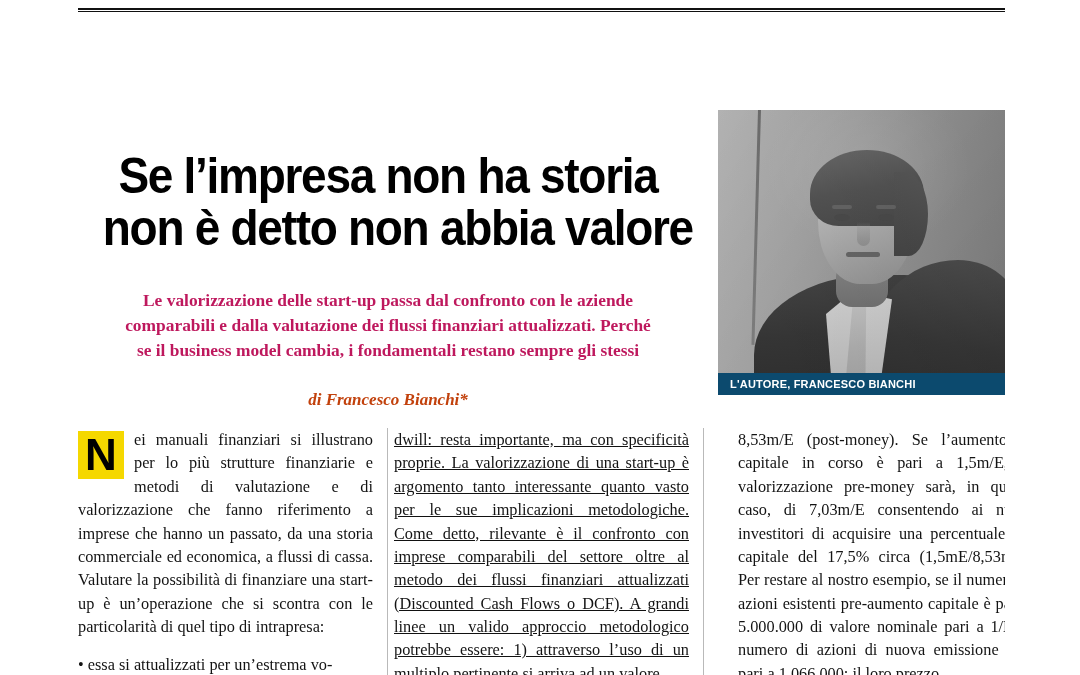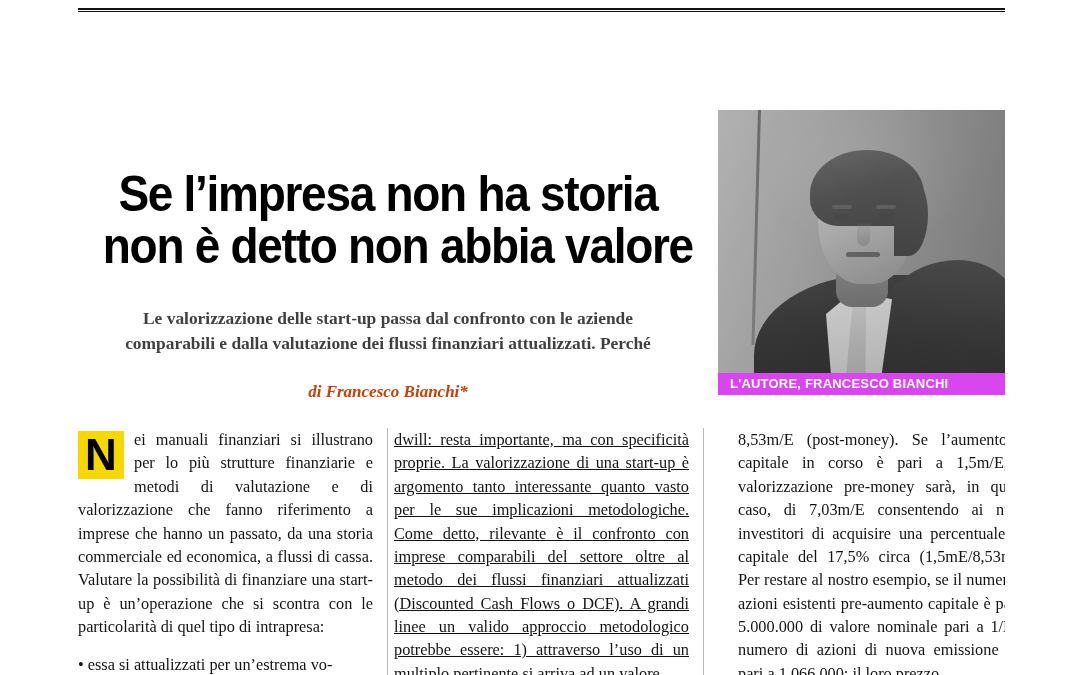--- a/index.html
+++ b/index.html
@@ -43,21 +43,21 @@
     left: 0; top: 3px;
     width: 100%;
     height: 1px;
     background: #111111;
   }
 
   
   .head-block {
     position: absolute;
     left: 78px;
-    top: 168px;
+    top: 150px;
     width: 620px;
     text-align: center;
   }
   .headline {
     font-family: "Liberation Sans", sans-serif;
     font-weight: bold;
     font-size: 50px;
     line-height: 1.04;
     letter-spacing: -1.4px;
     color: #000000;
@@ -70,21 +70,21 @@
     display: block;
   }
 
   .deck {
     margin: 34px auto 0;
     width: 600px;
     font-family: "Liberation Serif", serif;
     font-weight: bold;
     font-size: 17.4px;
     line-height: 1.45;
-    color: #404040;
+    color: #be185d;
     text-align: center;
   }
   .deck .dk-line { display: block; white-space: nowrap; }
 
   .byline {
     margin-top: 26px;
     font-family: "Liberation Serif", serif;
     font-style: italic;
     font-weight: bold;
     font-size: 17px;
@@ -237,25 +237,25 @@
     background: linear-gradient(120deg, rgba(0,0,0,0.04), rgba(0,0,0,0.16));
     pointer-events: none;
   }
 
   .photo-caption {
     position: absolute;
     left: 0;
     bottom: 0;
     width: 100%;
     height: 22px;
-    background: #d946ef;
+    background: #0c4a6e;
     color: #ffffff;
     font-family: "Liberation Sans", sans-serif;
     font-weight: bold;
-    font-size: 13px;
+    font-size: 11px;
     letter-spacing: 0.2px;
     line-height: 22px;
     padding-left: 12px;
     box-sizing: border-box;
   }
 
   
   .columns {
     position: absolute;
     left: 78px;
@@ -322,20 +322,21 @@
 
   <div class="head-block">
     <h1 class="headline">
       <span class="hl-line">Se l’impresa non ha storia</span>
       <span class="hl-line">non è detto non abbia valore</span>
     </h1>
 
     <div class="deck">
       <span class="dk-line">Le valorizzazione delle start-up passa dal confronto con le aziende</span>
       <span class="dk-line">comparabili e dalla valutazione dei flussi finanziari attualizzati. Perché</span>
+      <span class="dk-line">se il business model cambia, i fondamentali restano sempre gli stessi</span>
     </div>
 
     <div class="byline">di Francesco Bianchi*</div>
   </div>
 
   <div class="photo-wrap">
     <div class="photo-canvas"></div>
     <div class="photo-line"></div>
     <div class="photo-torso"></div>
     <div class="photo-torso-r"></div>

